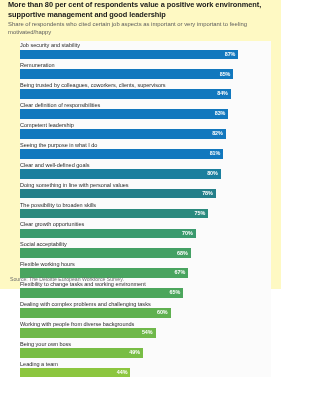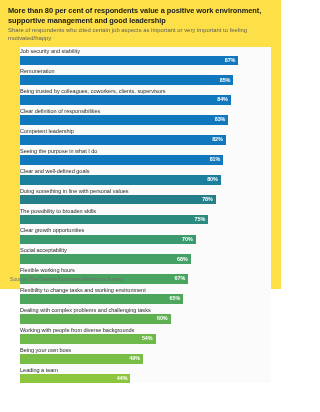--- a/index.html
+++ b/index.html
@@ -10,22 +10,22 @@
     width: 281px;
     height: 412px;
     background: #ffffff;
     font-family: "Liberation Sans", sans-serif;
     overflow: hidden;
   }
   .figure {
     width: 281px;
     height: 289px;
     box-sizing: border-box;
-    padding: 6px 8px 0 8px;
-    background: #fde047;
+    padding: 0 8px 0 8px;
+    background: #fef9c3;
     position: relative;
   }
   .fig-title {
     font-size: 7.4px;
     line-height: 9.6px;
     font-weight: bold;
     color: #1a1a1a;
     letter-spacing: -0.05px;
     margin: 0 0 2px 0;
     padding: 0 2px 0 0;

